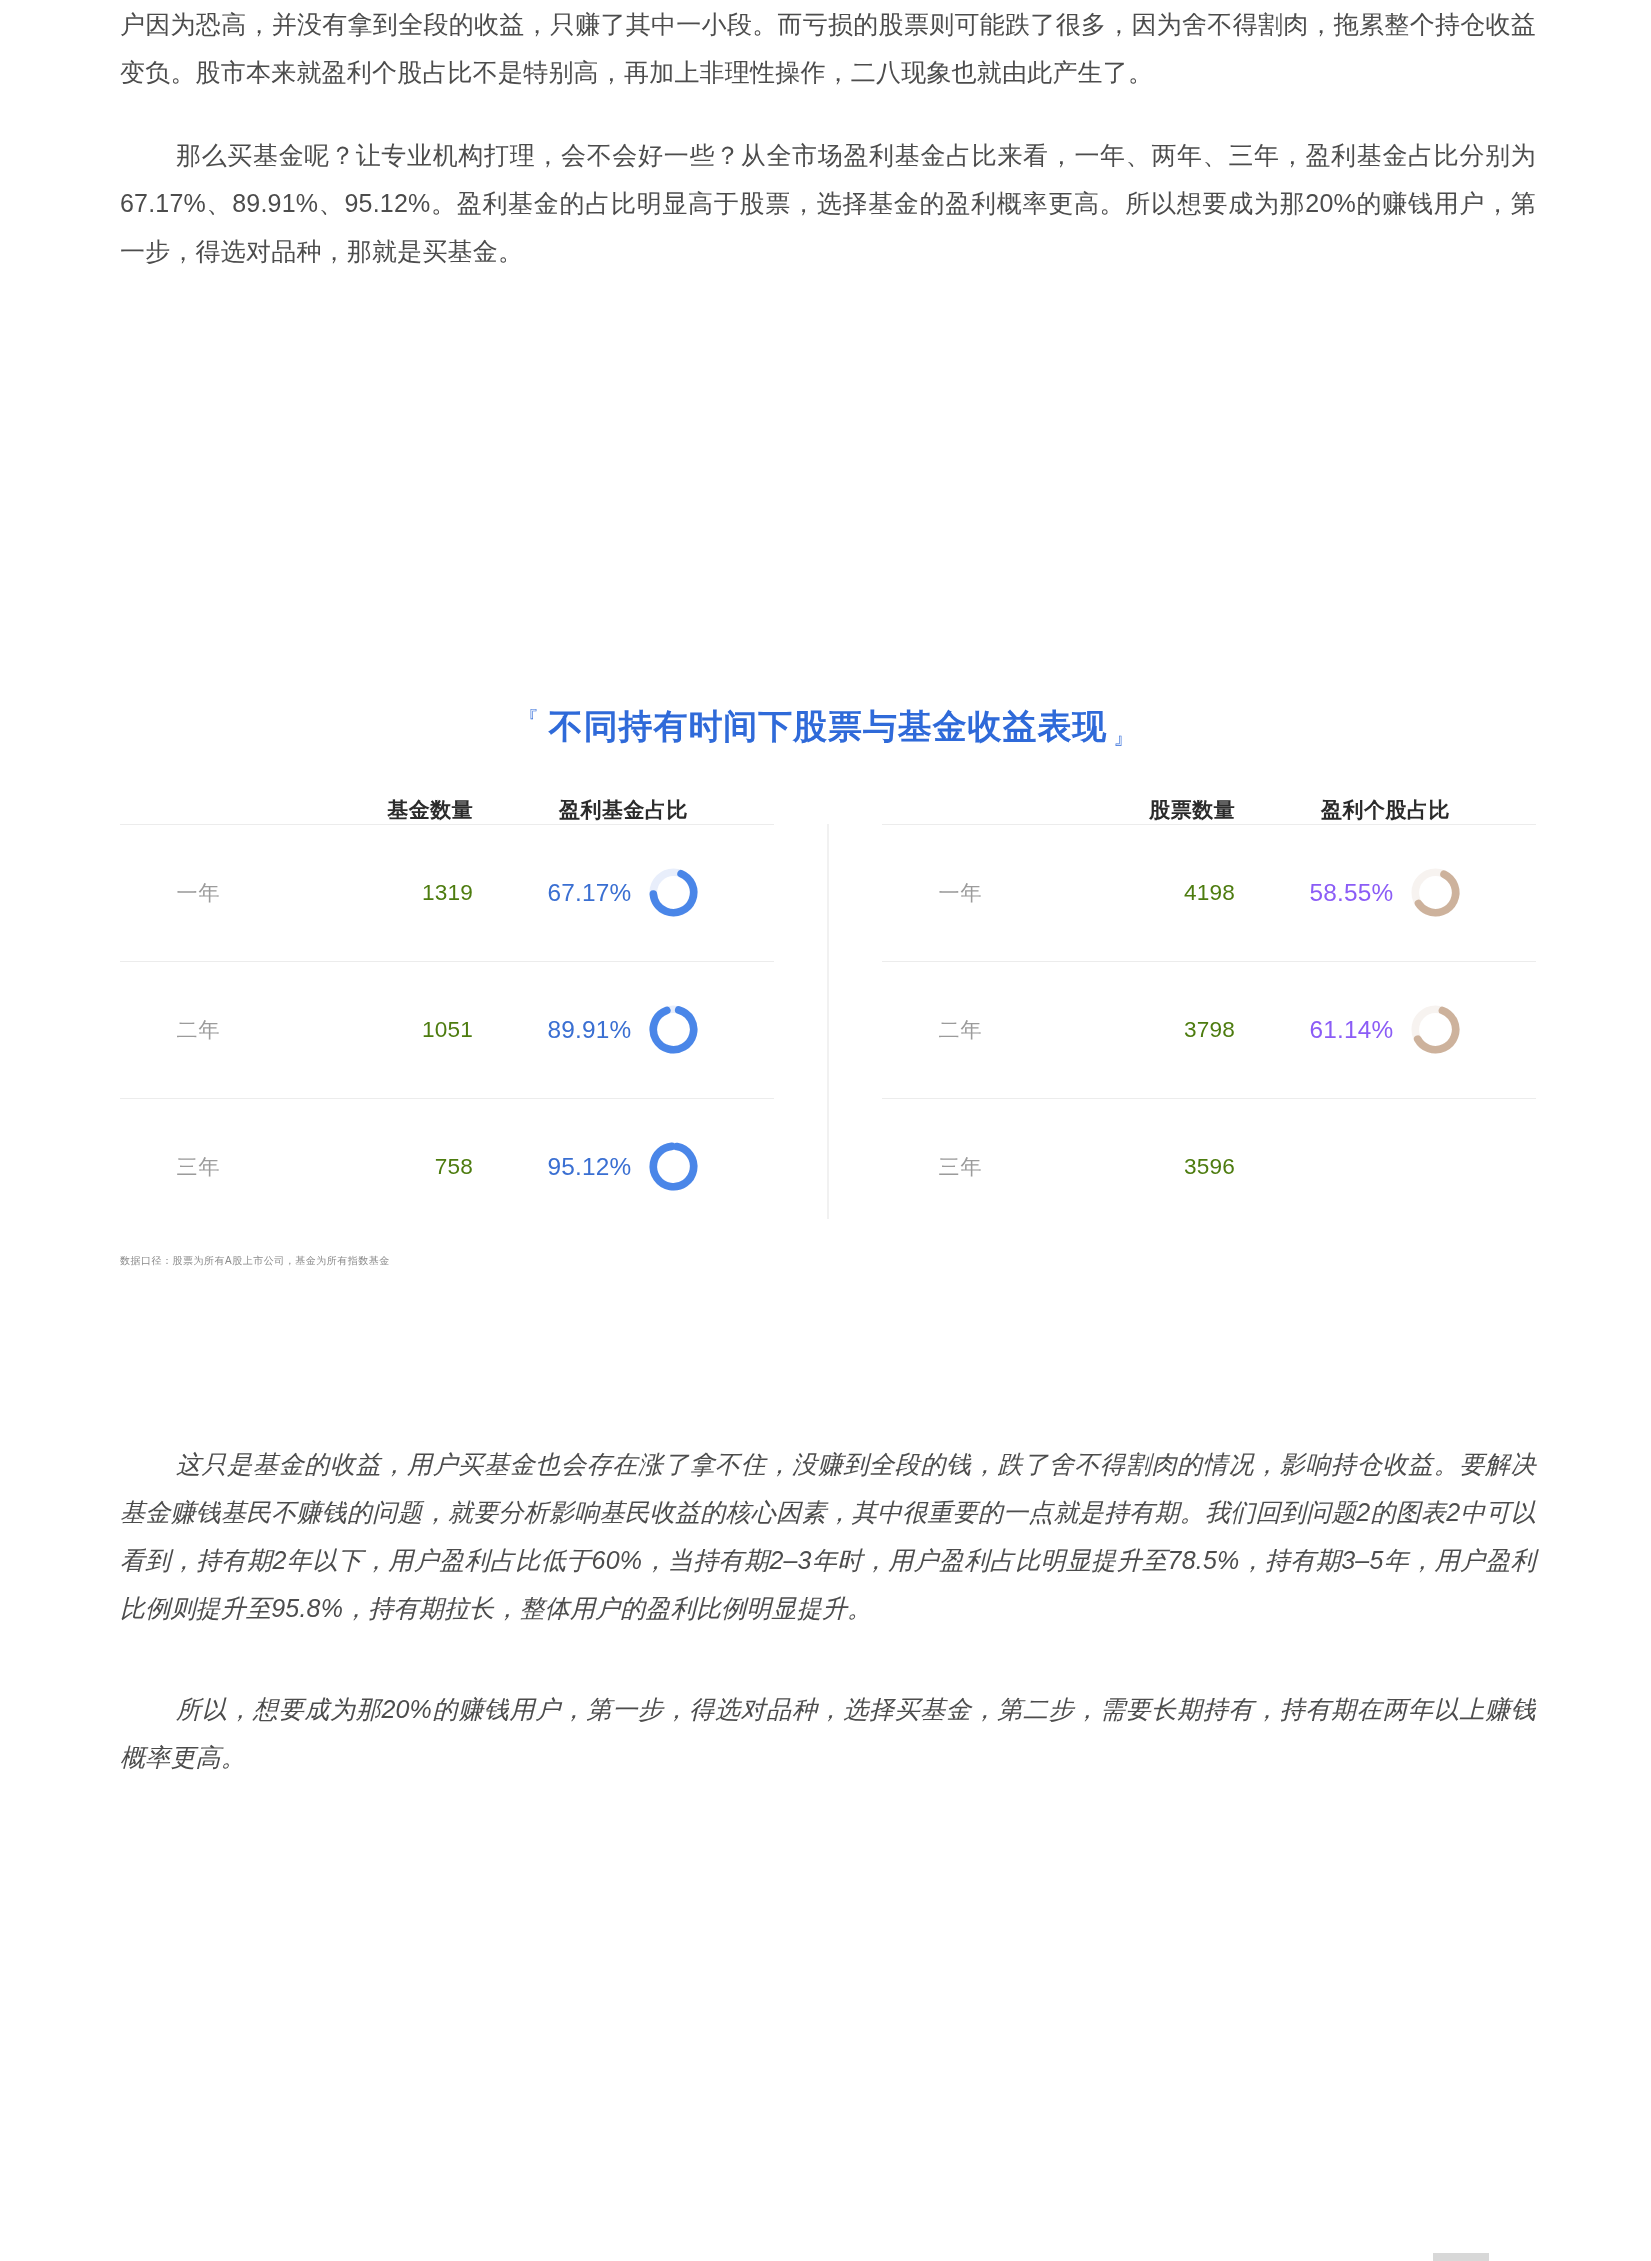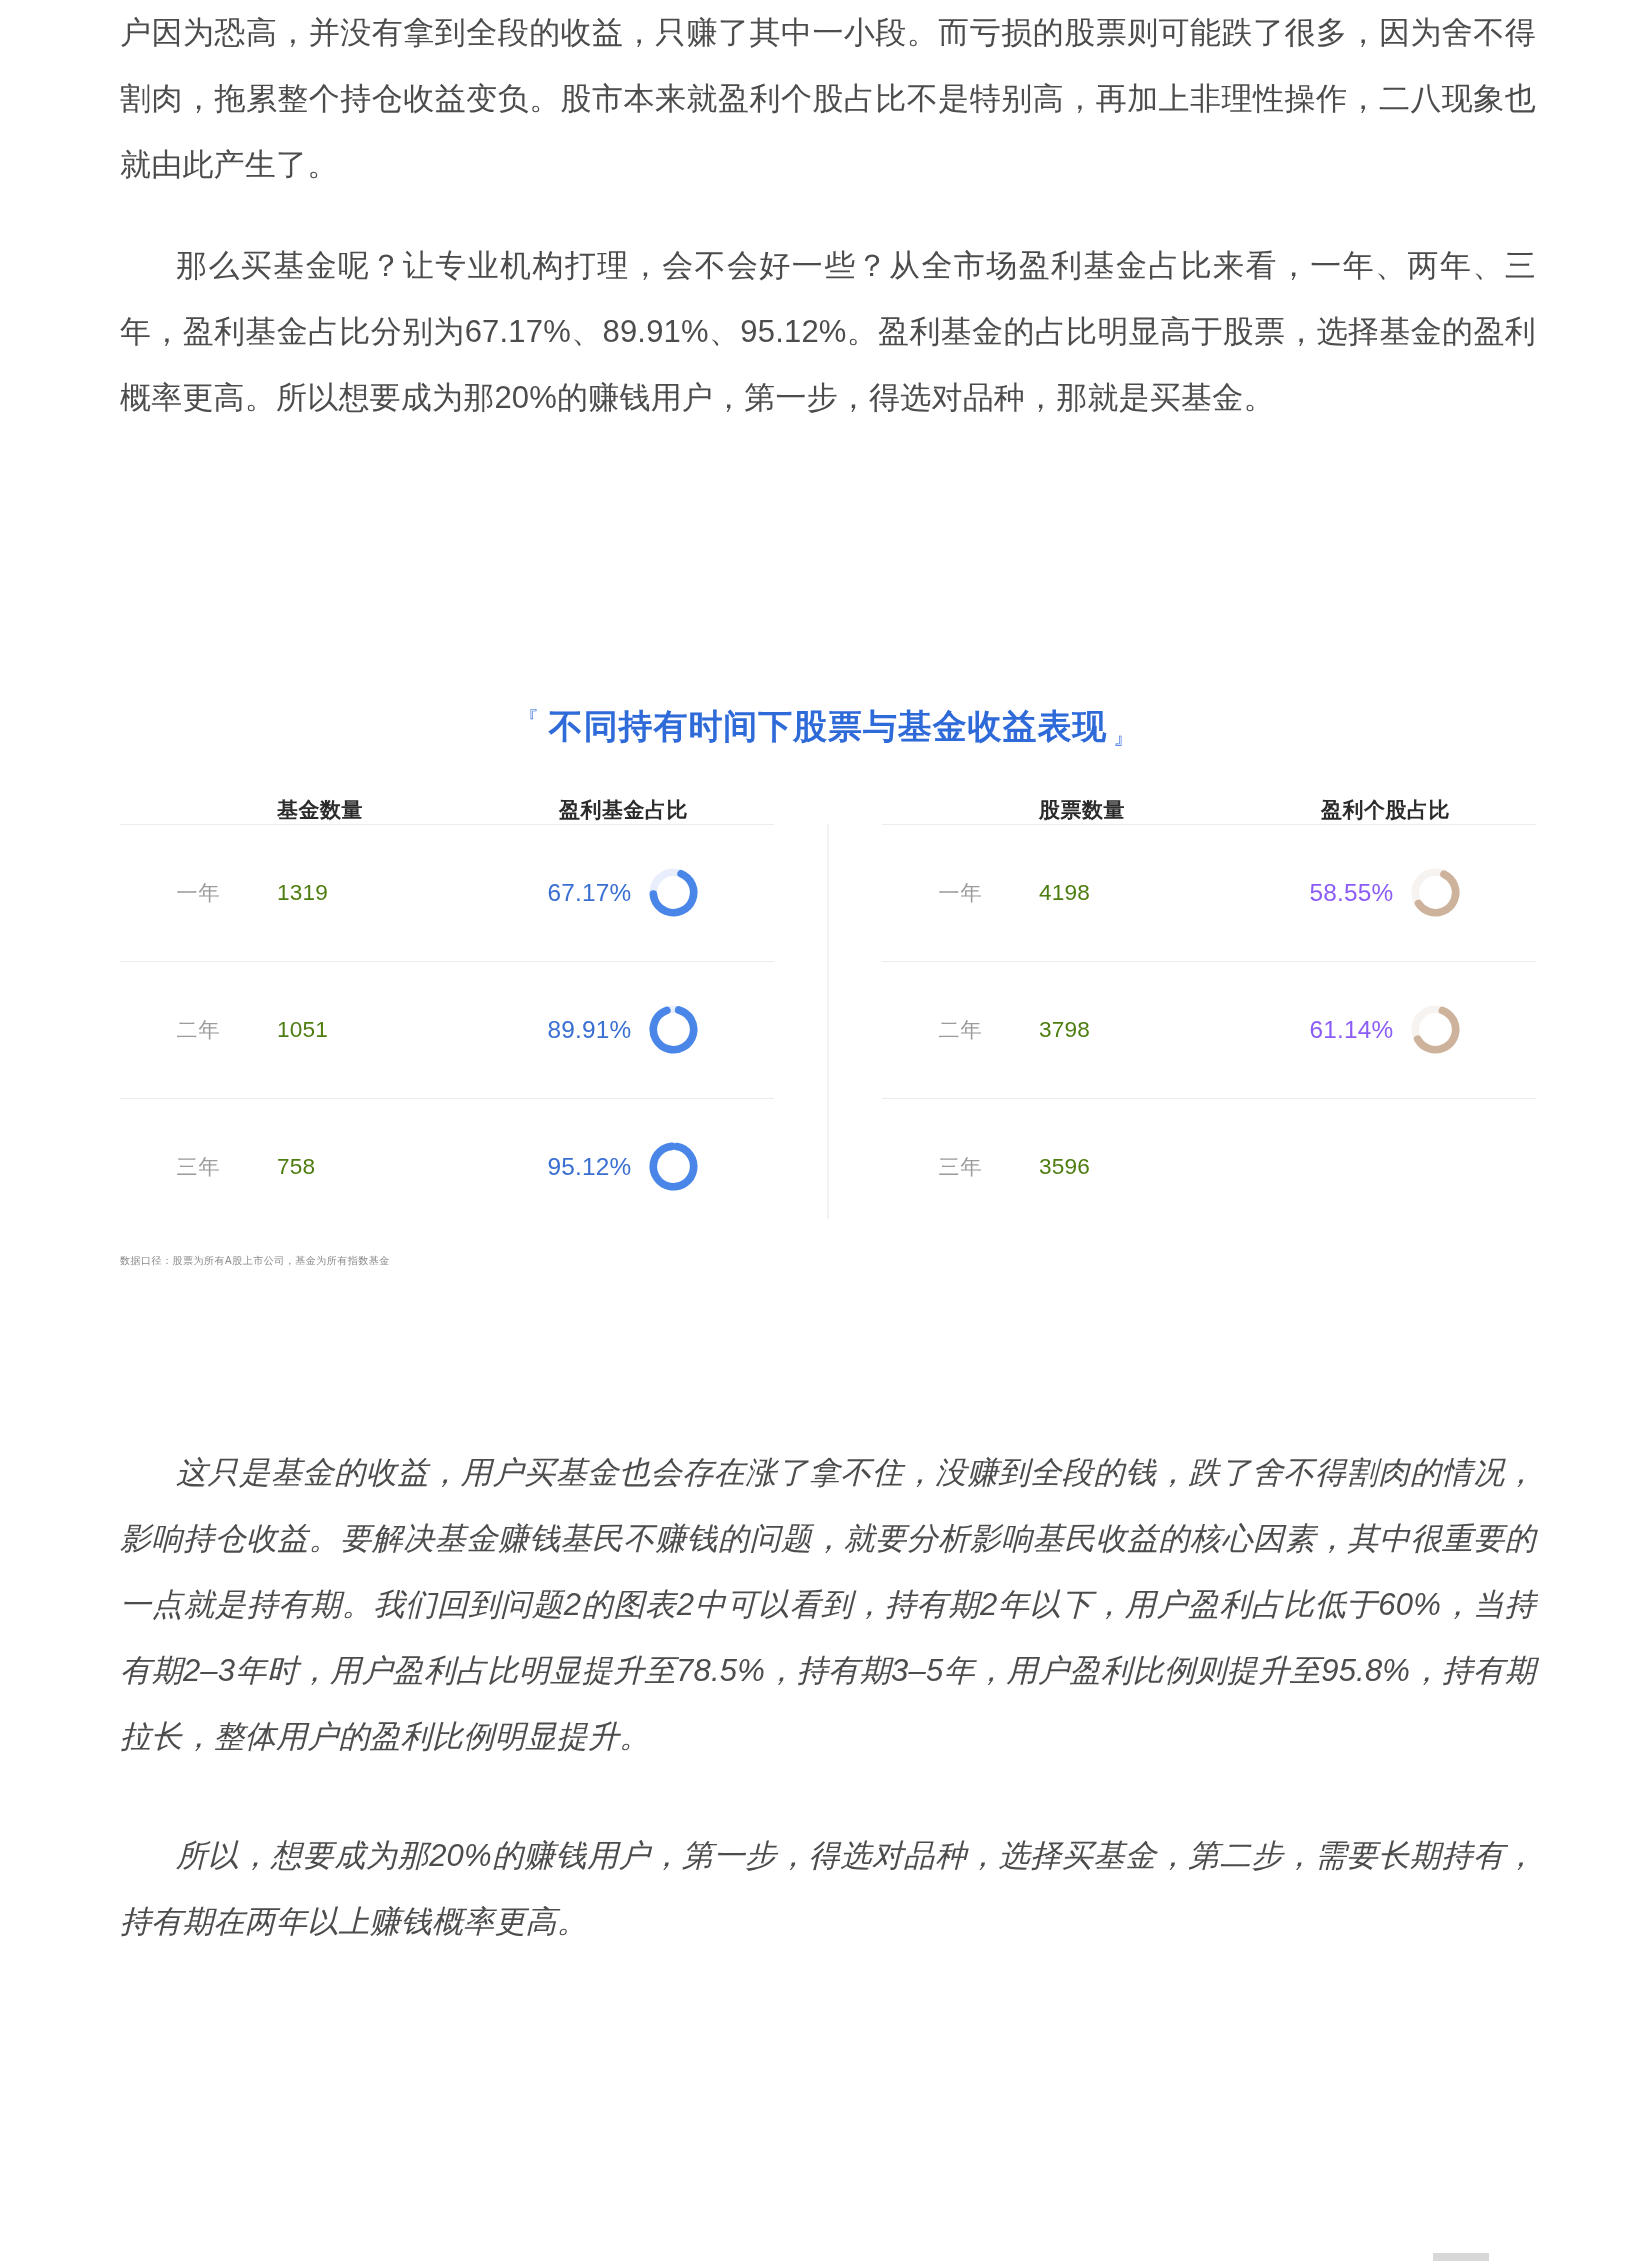--- a/index.html
+++ b/index.html
@@ -25,22 +25,22 @@
 
   
   .content {
     position: absolute;
     left: 120px;
     top: 0;
     width: 1416px;
   }
 
   p.para {
-    font-size: 31px;
-    line-height: 66px;
+    font-size: 25px;
+    line-height: 48px;
     color: #4c4c4c;
     margin: 0 0 0 0;
     text-align: justify;
     text-justify: inter-character;
     letter-spacing: 0.2px;
     font-weight: 400;
   }
   p.indent { text-indent: 56px; }
 
   .gap-a { height: 35px; }
@@ -107,21 +107,21 @@
   }
   .row {
     display: flex;
     align-items: center;
     height: 136px;
     border-top: 0.9px solid #ececec;
   }
   .row:first-of-type { border-top: none; }
 
   .c-period { width: 24%; text-align: center; }
-  .c-count  { width: 30%; text-align: left; }
+  .c-count  { width: 30%; text-align: right; }
   .c-pct    { width: 46%; display: flex; align-items: center; justify-content: center; }
 
   .th {
     font-size: 21px;
     font-weight: 700;
     color: #2b2b2b;
     letter-spacing: 0.5px;
   }
   .period-lbl {
     font-size: 21px;

